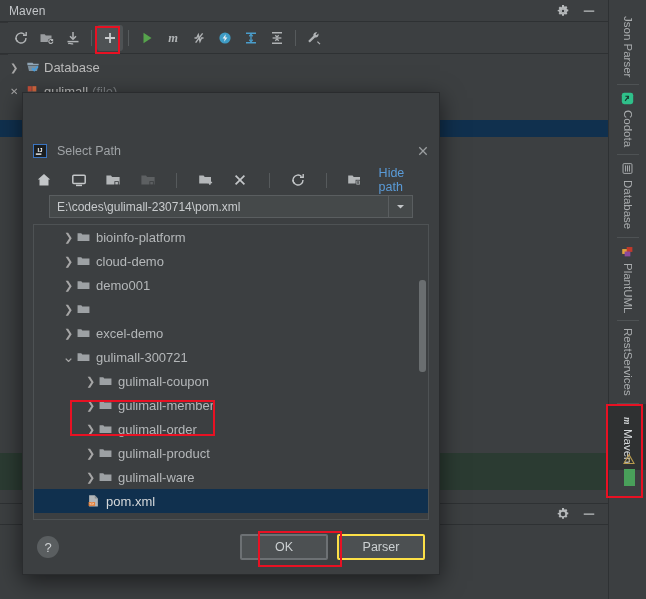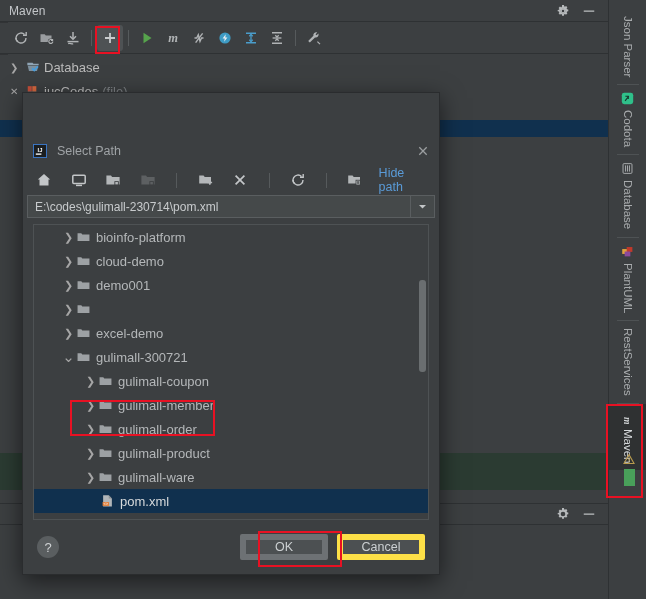--- a/index.html
+++ b/index.html
@@ -95,21 +95,21 @@
   .dlg-title-text { color:#9fa3a6; font-size:12.5px; margin-left:10px; }
   .dlg-close { margin-left:auto; width:16px; height:16px; cursor:pointer; }
 
   .dlg-toolbar {
     height:30px; display:flex; align-items:center; padding:0 10px; gap:12px; flex:none;
   }
   .dtb-btn { width:24px; height:24px; display:flex; align-items:center; justify-content:center; cursor:pointer; }
   .dtb-sep { width:1px; height:15px; background:#565a5c; margin:0 5px; }
   .hide-path { margin-left:auto; color:#5a9bd8; font-size:12.5px; cursor:pointer; }
 
-  .path-row { padding:0 4px; flex:none; margin-bottom:6px; }
+  .path-row { padding:0 26px; flex:none; margin-bottom:6px; }
   .path-field {
     height:23px; background:#45494a; border:1px solid #5a5e60;
     display:flex; align-items:center;
   }
   .path-text { color:#c8cbcd; font-size:12px; padding-left:7px; flex:1; white-space:nowrap; overflow:hidden; }
   .path-drop {
     width:24px; height:100%; border-left:1px solid #5a5e60;
     display:flex; align-items:center; justify-content:center; cursor:pointer;
   }
 
@@ -130,21 +130,21 @@
   .dlg-hint { text-align:center; color:#8f9295; font-size:11.5px; padding:5px 0 0; flex:none; }
 
   .dlg-buttons { height:54px; display:flex; align-items:center; padding:0 14px; flex:none; position:relative; }
   .help-btn {
     width:22px; height:22px; border-radius:50%; background:#5a5e60;
     color:#cfd2d4; font-size:13px; display:flex; align-items:center; justify-content:center;
     cursor:pointer;
   }
   .btn-group { margin-left:auto; display:flex; gap:9px; }
   .dlg-btn {
-    min-width:88px; height:26px; background:#4c5052; border:6px solid #fde047;
+    min-width:88px; height:26px; background:#4c5052; border:2px solid #fde047;
     color:#ccd0d2; font-size:12.5px; display:flex; align-items:center; justify-content:center;
     cursor:pointer; border-radius:2px;
   }
   .dlg-btn.default { background:#4c5052; border-color:#6d7174; }
 
   
   .redbox { position:absolute; border:2px solid #e81123; pointer-events:none; }
 </style>
 </head>
 <body>
@@ -261,21 +261,21 @@
       <span>Database</span>
     </div>
     <div class="mv-row">
       <span class="arrow">✕</span>
       <svg width="14" height="14" viewBox="0 0 16 16" style="margin:0 4px 0 2px">
         <rect x="2" y="2.5" width="4.6" height="6" fill="#c74f3a"></rect>
         <rect x="7.2" y="2.5" width="4.6" height="6" fill="#d8693f"></rect>
         <rect x="2" y="9" width="9.8" height="4.6" fill="#9aa3aa"></rect>
         <text x="6.9" y="13.2" font-family="Liberation Serif, serif" font-size="6" font-style="italic" font-weight="bold" fill="#2f3133" text-anchor="middle">m</text>
       </svg>
-      <span>jucCodes</span>
+      <span>gulimall</span>
       <span class="lbl-muted">(file)</span>
     </div>
     <div class="mv-selrow"></div>
   </div>
 
   <div class="mv-panel2-header">
     <div class="tw-actions">
       <svg class="tw-icon" viewBox="0 0 16 16">
         <path fill="#b6b9bb" fill-rule="evenodd" d="M6.9 1.2h2.2l.2 1.45c.35.11.69.25.99.44l1.17-.86 1.56 1.56-.86 1.17c.19.3.33.64.44.99l1.45.2v2.2l-1.45.2c-.11.35-.25.69-.44.99l.86 1.17-1.56 1.56-1.17-.86c-.3.19-.64.33-.99.44l-.2 1.45H6.9l-.2-1.45a4.3 4.3 0 0 1-.99-.44l-1.17.86-1.56-1.56.86-1.17a4.3 4.3 0 0 1-.44-.99l-1.45-.2V6.9l1.45-.2c.11-.35.25-.69.44-.99l-.86-1.17L4.54 2.98l1.17.86c.3-.19.64-.33.99-.44zM8 5.35a2.65 2.65 0 1 0 0 5.3 2.65 2.65 0 0 0 0-5.3z"></path>
       </svg>
@@ -493,21 +493,21 @@
             </svg>
             <span>gulimall-product</span>
           </div>
           <div class="t-row" style="padding-left: 50px;">
             <span class="t-arrow">❯</span>
             <svg class="t-icon" viewBox="0 0 16 16">
               <path d="M1.2 3.6h4.3l1.1 1.5h8.2v7.6H1.2z" fill="#9da1a4"></path>
             </svg>
             <span>gulimall-ware</span>
           </div>
-          <div class="t-row sel" style="padding-left: 52px;">
+          <div class="t-row sel" style="padding-left: 38px;">
             <span class="t-arrow"></span>
             <svg class="t-icon" viewBox="0 0 16 16">
               <path d="M3 1.4h6.4L13 5v9.2H3z" fill="#b2b6b9"></path>
               <path d="M9.4 1.4L13 5H9.4z" fill="#8c9093"></path>
               <rect x="2.4" y="9.2" width="7.4" height="4.4" fill="#e3813c"></rect>
               <text x="6.1" y="12.6" font-family="Liberation Sans, sans-serif" font-size="4.6" fill="#ffffff" text-anchor="middle">&lt;&gt;</text>
             </svg>
             <span>pom.xml</span>
           </div>
           <div class="t-row" style="padding-left: 28px;">
@@ -526,21 +526,21 @@
           </div>
         </div>
       <div class="scrollbar"></div>
     </div>
 
 
     <div class="dlg-buttons">
       <div class="help-btn">?</div>
       <div class="btn-group">
         <div class="dlg-btn default">OK</div>
-        <div class="dlg-btn">Cancel</div>
+        <div class="dlg-btn">Parser</div>
       </div>
     </div>
   </div>
 
   <div class="redbox" style="left:95px;top:26px;width:25px;height:28px;"></div>
   <div class="redbox" style="left:70px;top:400px;width:145px;height:36px;"></div>
   <div class="redbox" style="left:258px;top:531px;width:84px;height:36px;"></div>
   <div class="redbox" style="left:606px;top:404px;width:37px;height:94px;"></div>
 
 </div>

